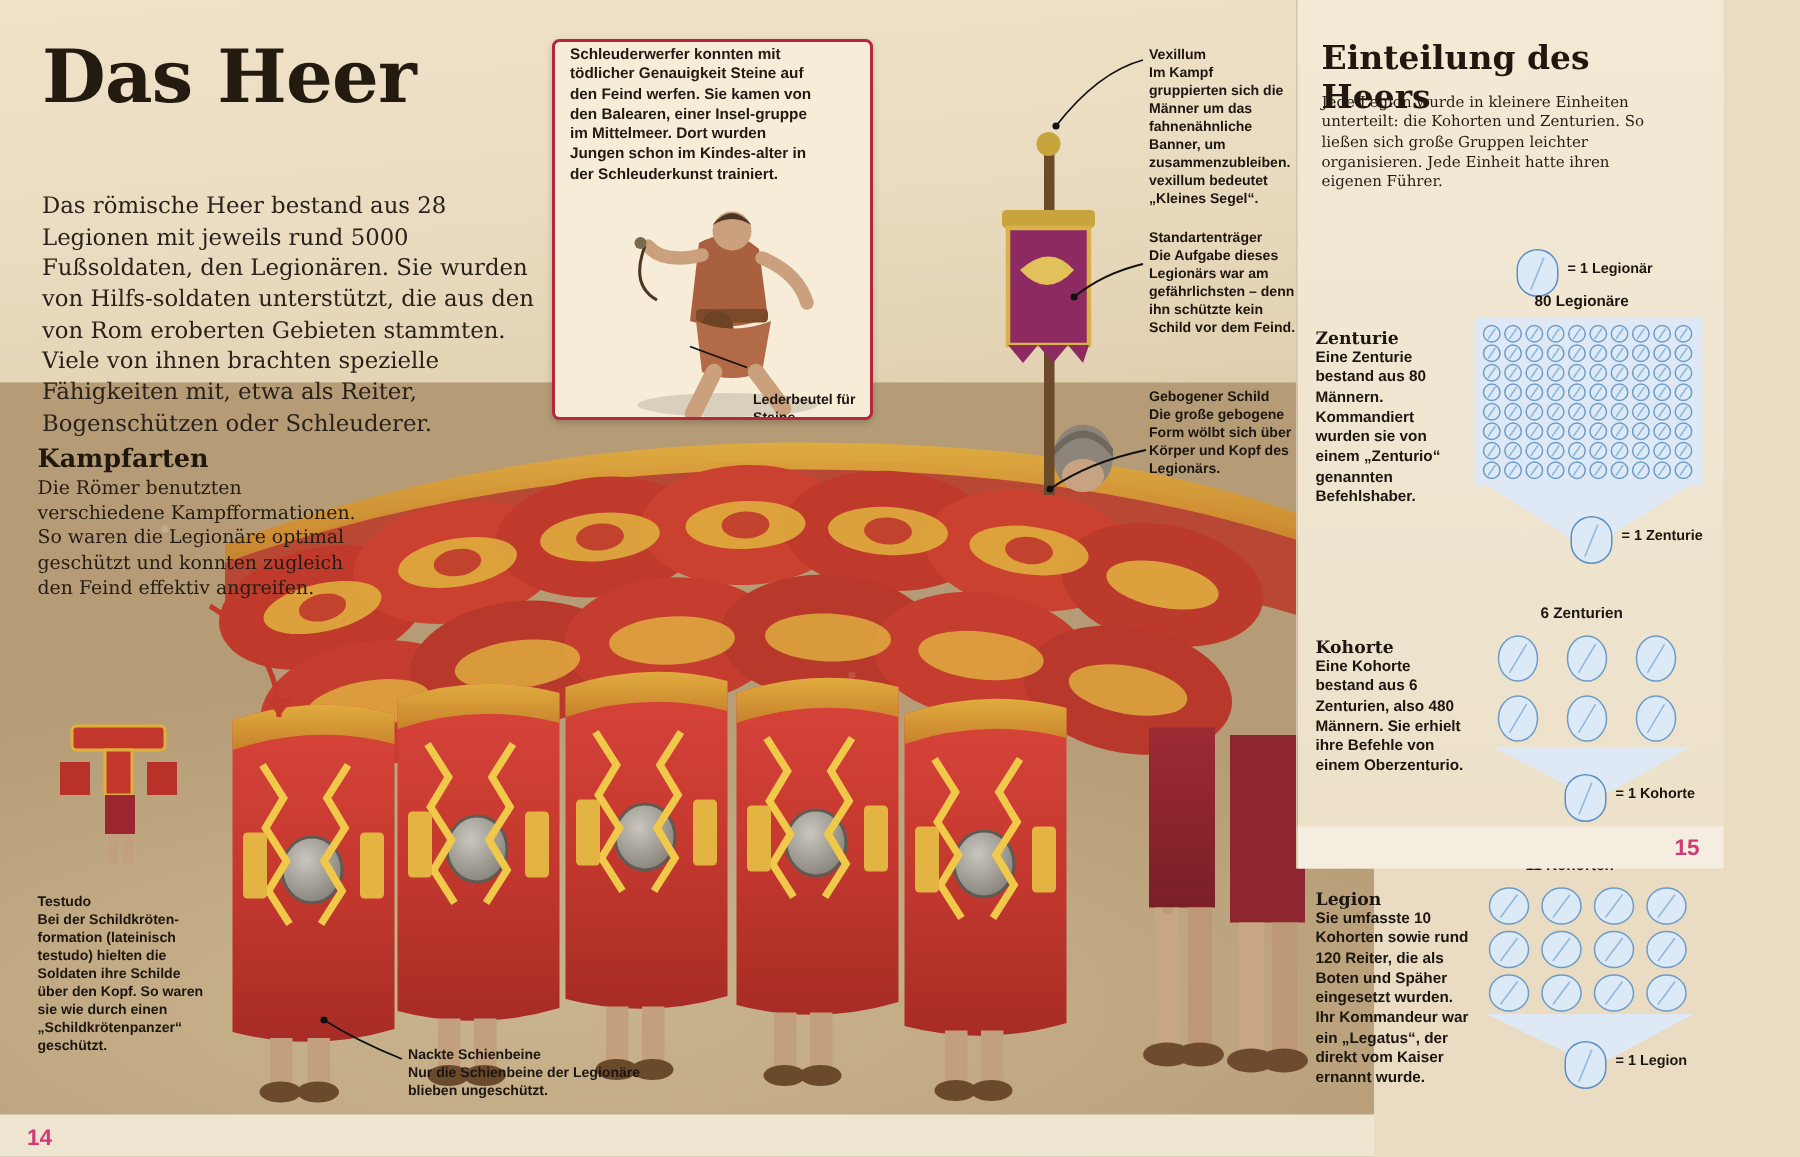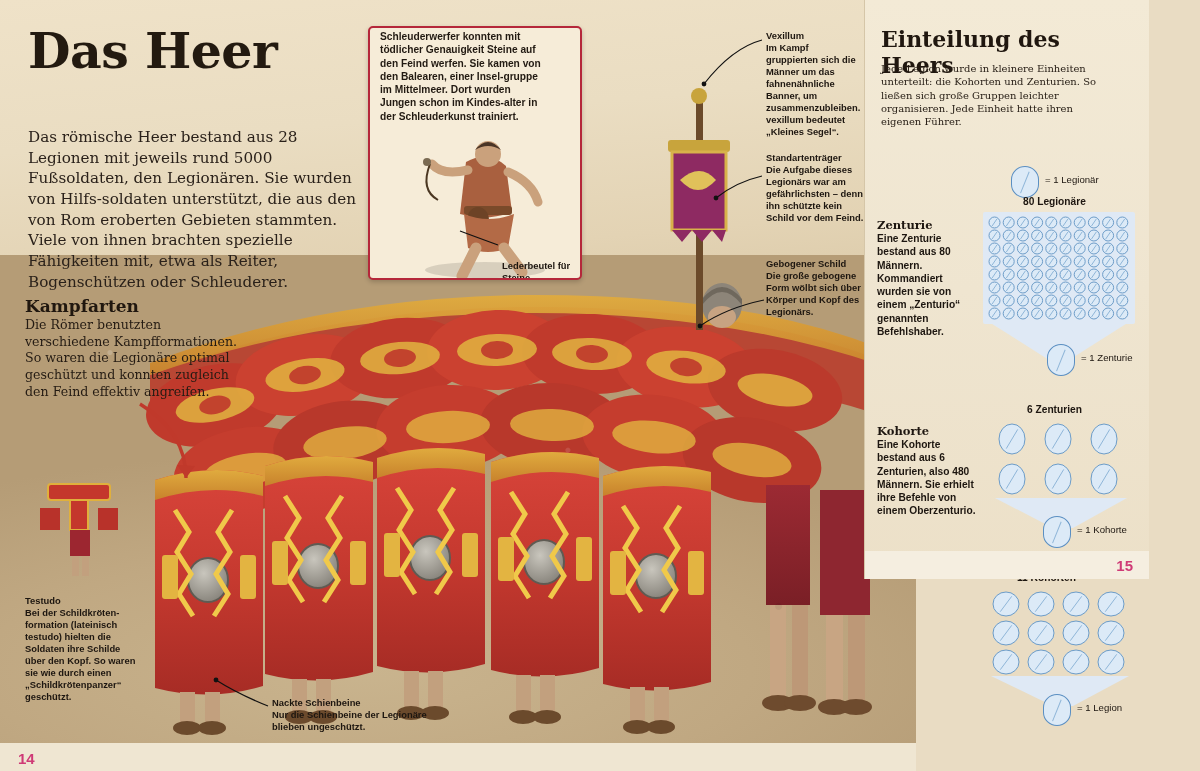--- a/index.html
+++ b/index.html
@@ -97,21 +97,21 @@
     position:absolute;left:8px;width:276px;
     background:#e3ecf6;border-radius:3px;
   }
   .panel .ptitle{
     font-family:"DejaVu Serif",serif;font-weight:bold;font-size:11.5px;color:#1d1610;
   }
   .panel .ptext{
     font-size:10.2px;line-height:1.3;color:#1d1610;font-weight:bold;
   }
   .legend{
-    position:absolute;font-size:9.6px;font-weight:normal;color:#1d1610;text-align:right;
+    position:absolute;font-size:9.6px;font-weight:bold;color:#1d1610;text-align:right;
   }
   .countlabel{
     position:absolute;font-size:10.2px;font-weight:bold;color:#1d1610;
   }
   .page-num-right{
     position:absolute;right:16px;bottom:5px;font-size:15px;font-weight:bold;color:#cf3a76;
   }
   .r-footer{
     position:absolute;left:0;bottom:0;width:284px;height:28px;background:#f5eee0;
   }
@@ -852,17 +852,21 @@
           </g>
         </svg>
     </div>
     <svg style="position:absolute;left:122px;top:676px;width:146px;height:32px;">
       <path d="M4 0 L142 0 L86 30 L66 30 Z" fill="#dfe9f5"></path>
     </svg>
     <div style="position:absolute;left:178px;top:694px;width:26px;height:30px;">
       <div class="shield" style="left:0;top:0;width:26px;height:30px;"></div>
     </div>
     <div class="legend" style="left:212px;top:702px;">= 1 Legion</div>
+    <div class="panel" style="left:12px;top:592px;width:102px;background:transparent;">
+      <div class="ptitle">Legion</div>
+      <div class="ptext">Sie umfasste 10 Kohorten sowie rund 120 Reiter, die als Boten und Späher eingesetzt wurden. Ihr Kommandeur war ein „Legatus“, der direkt vom Kaiser ernannt wurde.</div>
+    </div>
 
     <div class="r-footer"></div>
     <div class="page-num-right">15</div>
   </div>
 </div>
 
 </body></html>

